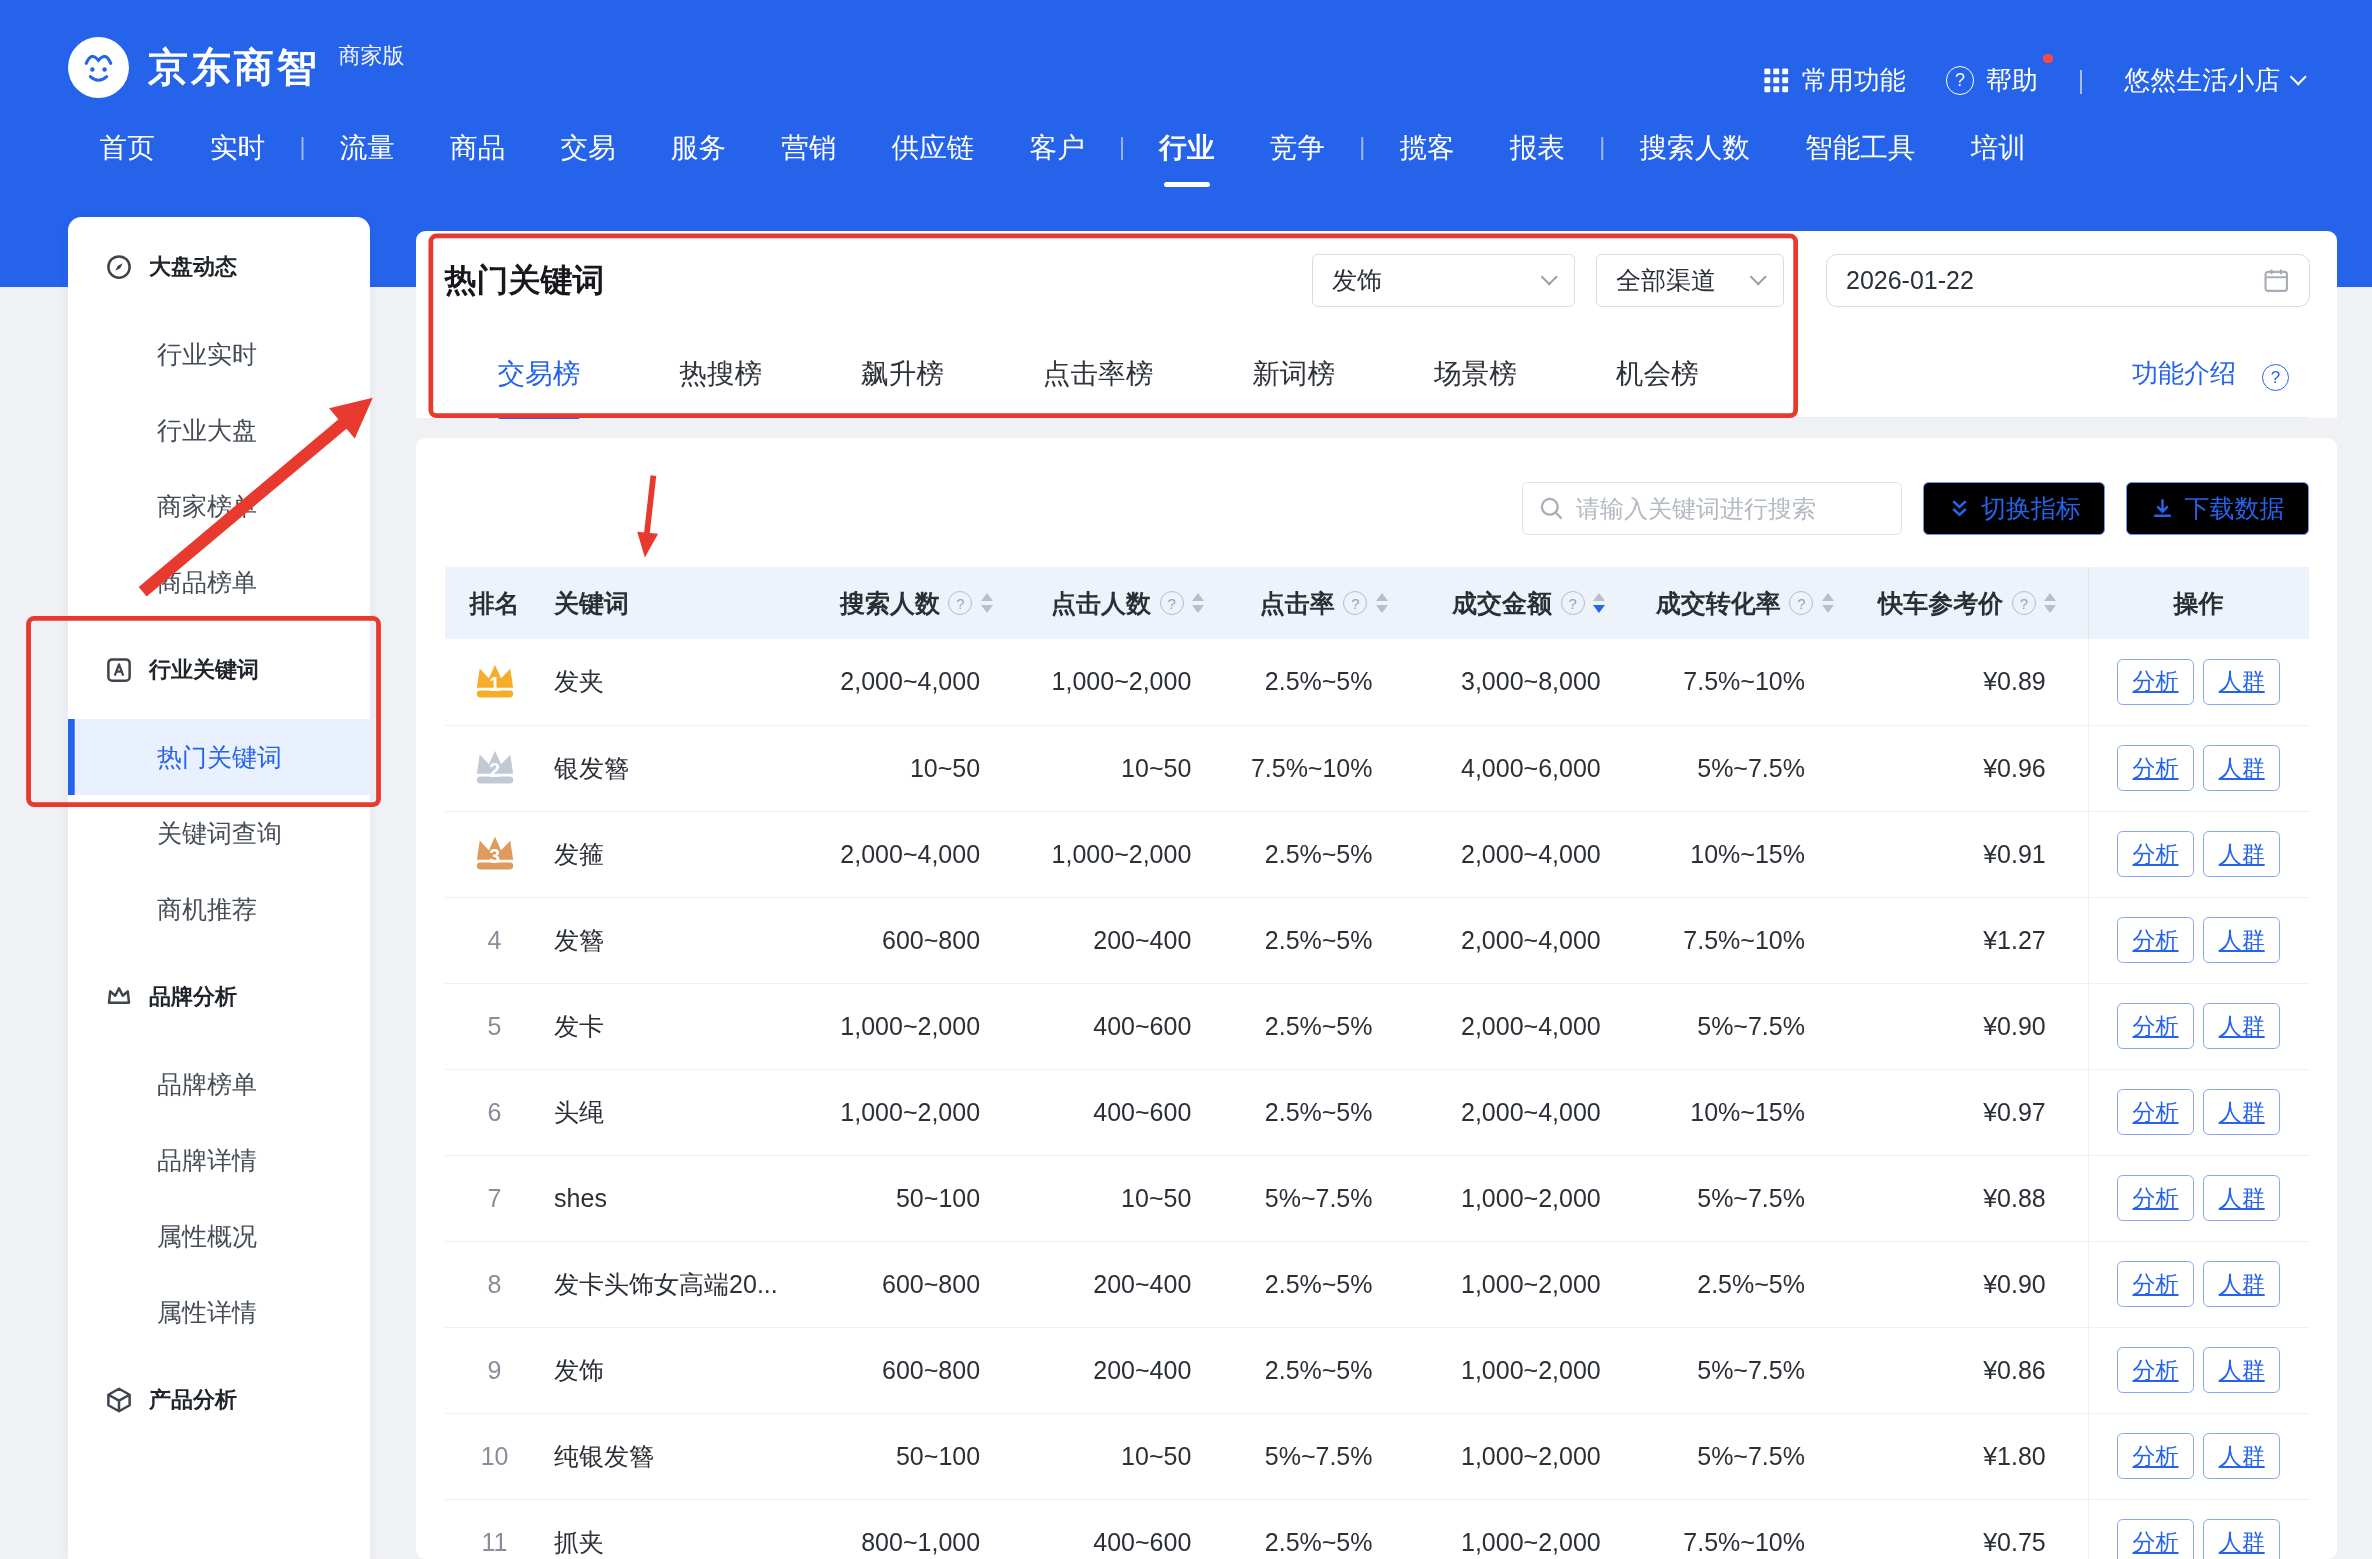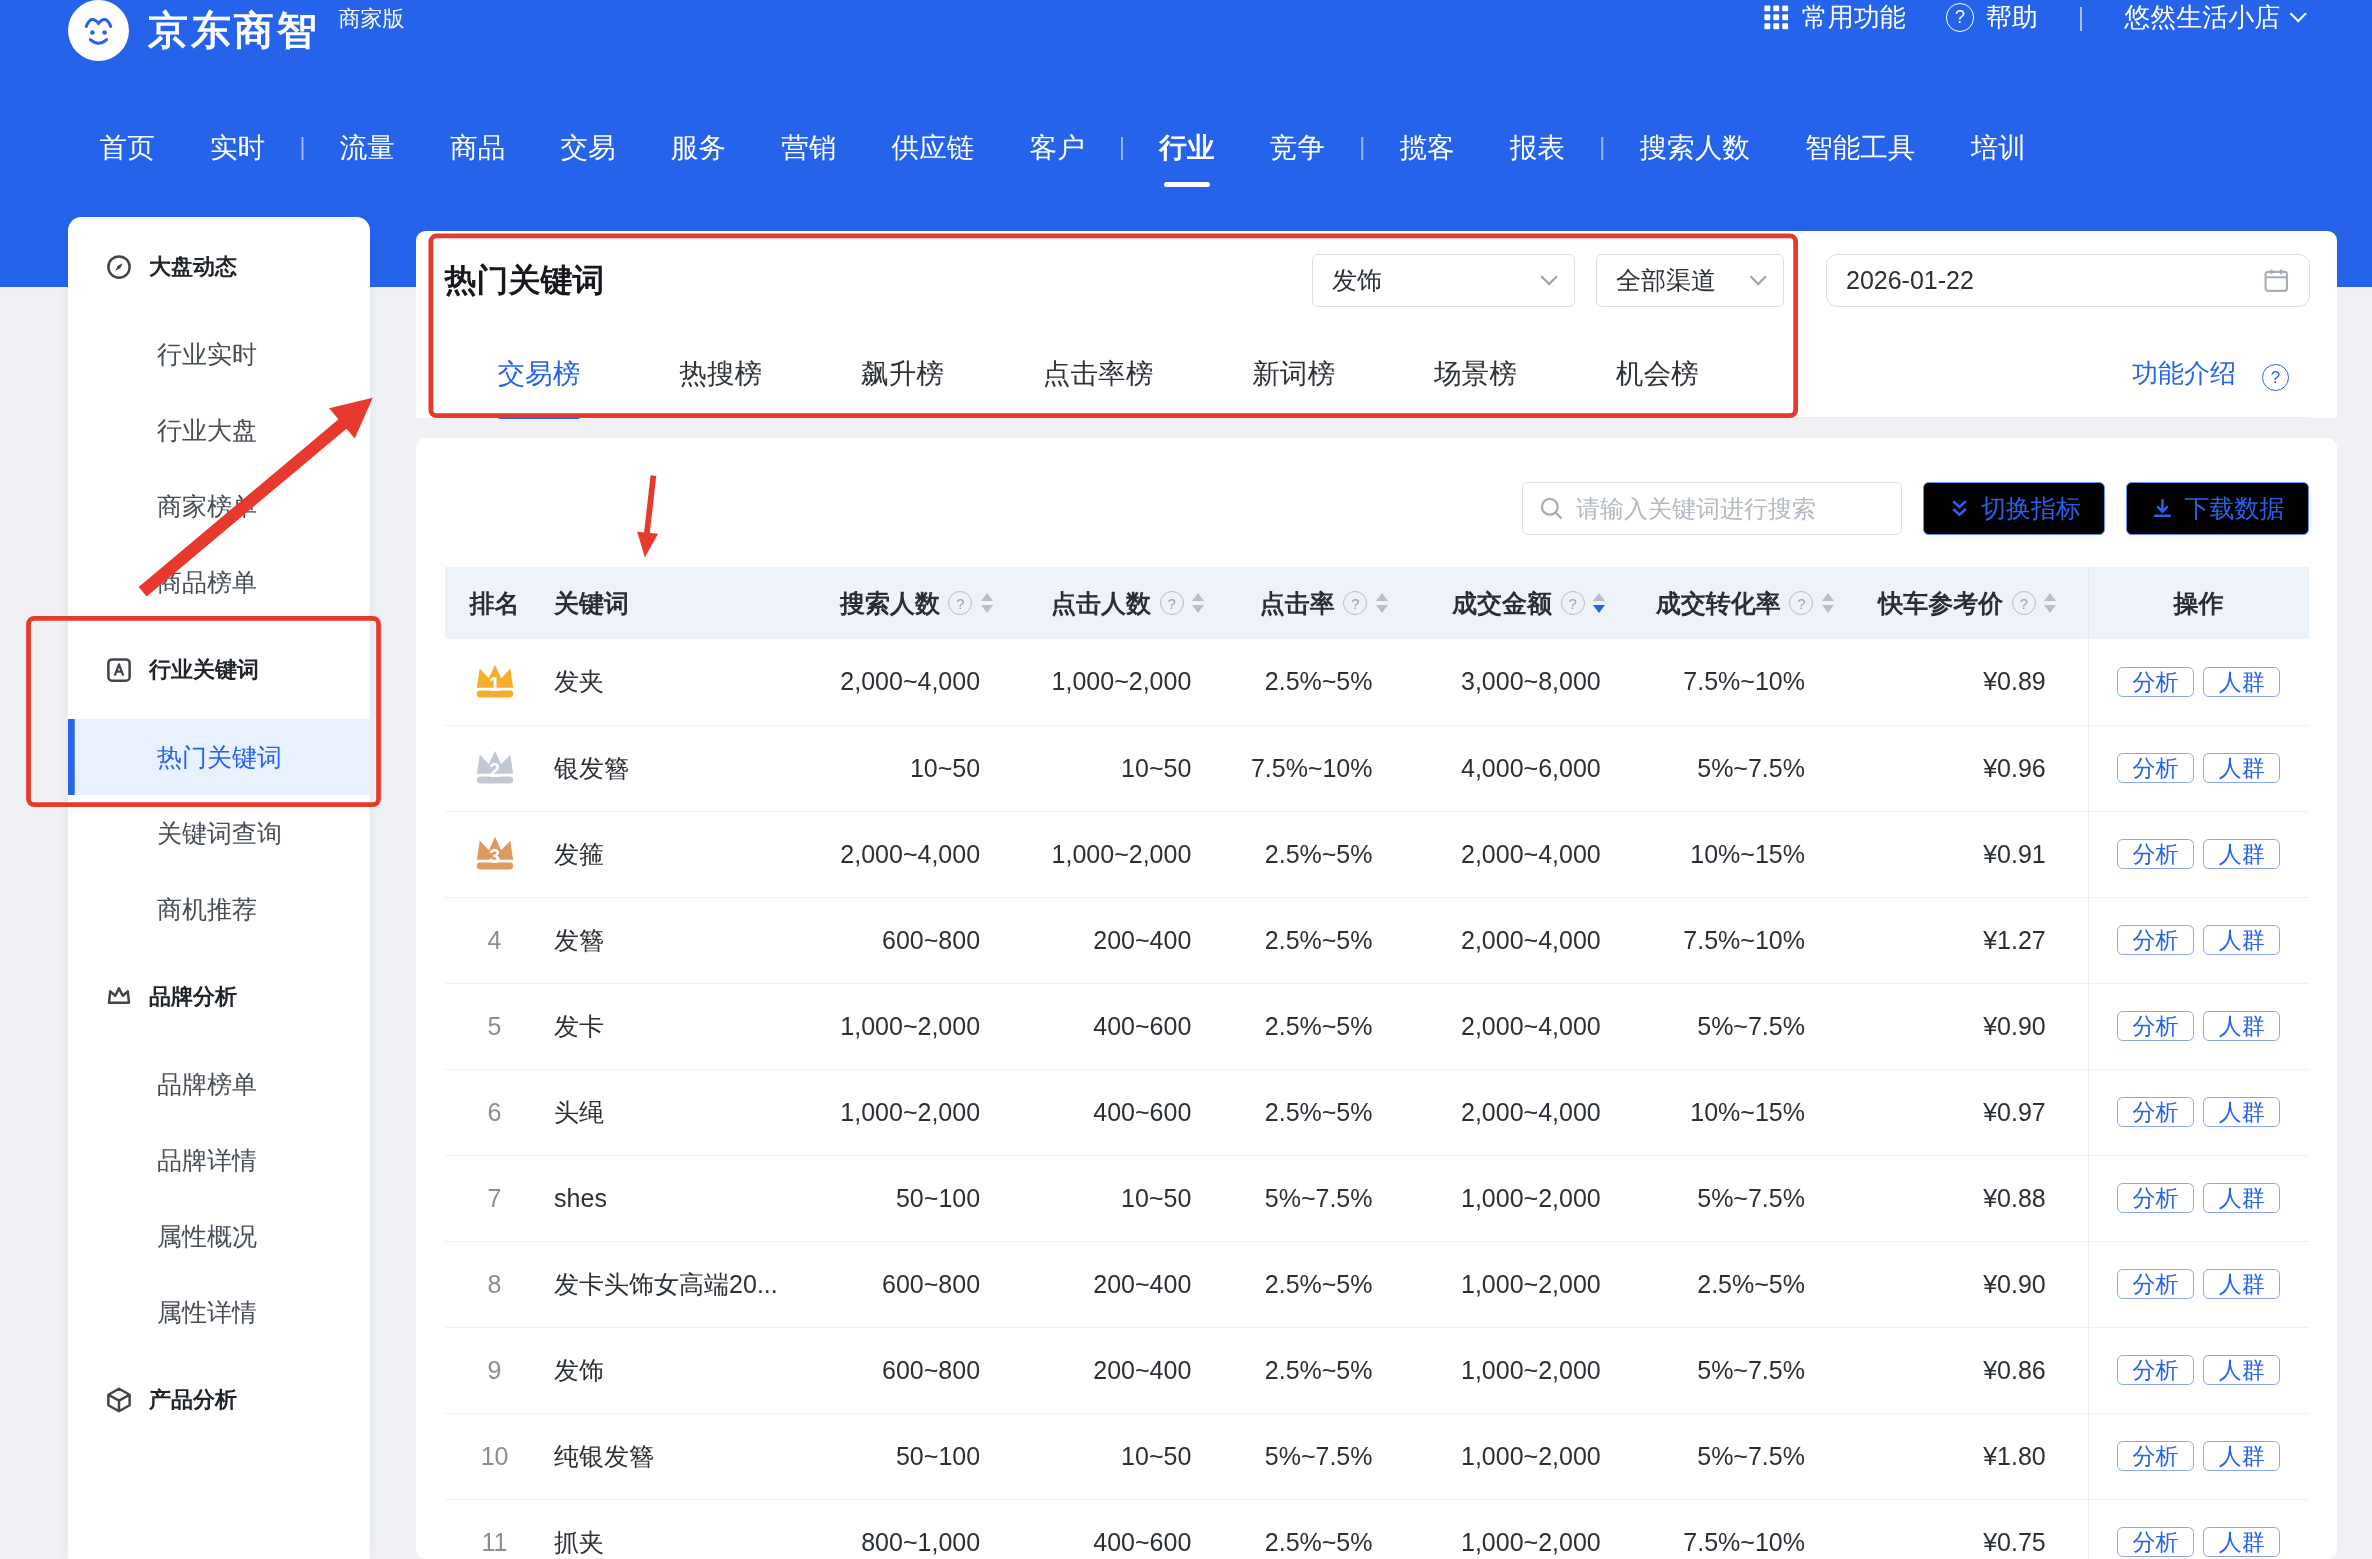--- a/index.html
+++ b/index.html
@@ -3,21 +3,21 @@
 <meta charset="utf-8">
 <style>
   * { margin:0; padding:0; box-sizing:border-box; }
   html,body { width:2372px; height:1560px; overflow:hidden; background:#eff1f5;
     font-family:"Liberation Sans","DejaVu Sans",sans-serif; color:#333; }
   .page { position:relative; width:2372px; height:1560px; }
 
   
   .blue-bg { position:absolute; left:0; top:0; width:100%; height:287px; background:var(--brand-blue,#2563eb); }
 
-  .topbar { position:absolute; left:0; top:0; width:100%; height:98px; display:flex; align-items:flex-start;
+  .topbar { position:absolute; left:0; top:0; width:100%; height:98px; display:flex; align-items:flex-end;
     padding:0 68px; color:#fff; z-index:5; }
   .brand { display:flex; align-items:flex-start; gap:19px; }
   .logo-circle { width:61px; height:61px; border-radius:50%; background:#fff; display:flex; align-items:center; justify-content:center; }
   .logo-circle svg { width:49px; height:49px; }
   .brand-name { font-size:40px; font-weight:bold; letter-spacing:2.9px; line-height:61px; }
   .brand-badge { font-size:22px; margin-top:3.8px; opacity:.95; }
   .top-right { margin-left:auto; display:flex; align-items:center; gap:40px; font-size:26px; }
   .top-link { display:flex; align-items:center; gap:11.4px; cursor:pointer; position:relative; }
   .gicon svg { width:28.5px; height:28.5px; display:block; }
   .qicon { width:28.5px; height:28.5px; border:1.9px solid #fff; border-radius:50%; display:inline-flex;
@@ -101,23 +101,23 @@
   .sort .down { border-top:8.6px solid #b9bfc9; }
   .sort .down.on { border-top-color:var(--accent,#2563eb); }
 
   tbody td { height:86px; border-bottom:1px solid #eef0f3; font-size:25px; color:#2b2f36;
     text-align:right; padding-right:42px; }
   td.rank-cell { text-align:center; padding-right:0; }
   .rank-num { color:#878e98; }
   td.kw-cell { text-align:left; padding-left:9.5px; padding-right:11.4px; overflow:hidden;
     text-overflow:ellipsis; white-space:nowrap; }
   td.action-cell { text-align:center; padding-right:0; border-left:1.9px solid #eef0f3; }
-  .act-btn { display:inline-flex; align-items:center; justify-content:center; height:30px; padding:0 14.3px;
+  .act-btn { display:inline-flex; align-items:center; justify-content:center; height:46px; padding:0 14.3px;
     background:#fff; border:1.9px solid #8aa6f2; border-radius:5.7px; color:var(--accent,#2563eb);
-    font-size:23px; margin:0 4.8px; cursor:pointer; font-family:"Liberation Sans","DejaVu Sans",sans-serif; }
+    font-size:23px; margin:0 4.8px; cursor:pointer; font-family:"Liberation Sans","DejaVu Sans",sans-serif;text-decoration:underline; }
   .medal { position:relative; display:inline-block; width:46px; height:44px; vertical-align:middle; }
   .medal svg { position:absolute; left:0; top:0; width:46px; height:42px; }
   .medal b { position:absolute; left:0; top:13.3px; width:100%; text-align:center; font-size:20px; color:#fff; }
 
   
   .annotations { position:absolute; left:0; top:0; width:2372px; height:1560px; pointer-events:none; z-index:60; }
   .annotations rect { fill:none; stroke:var(--annotation,#e8392f); stroke-width:5; }
   .annotations line { stroke:var(--annotation,#e8392f); }
   .annotations polygon { fill:var(--annotation,#e8392f); }
 </style>

